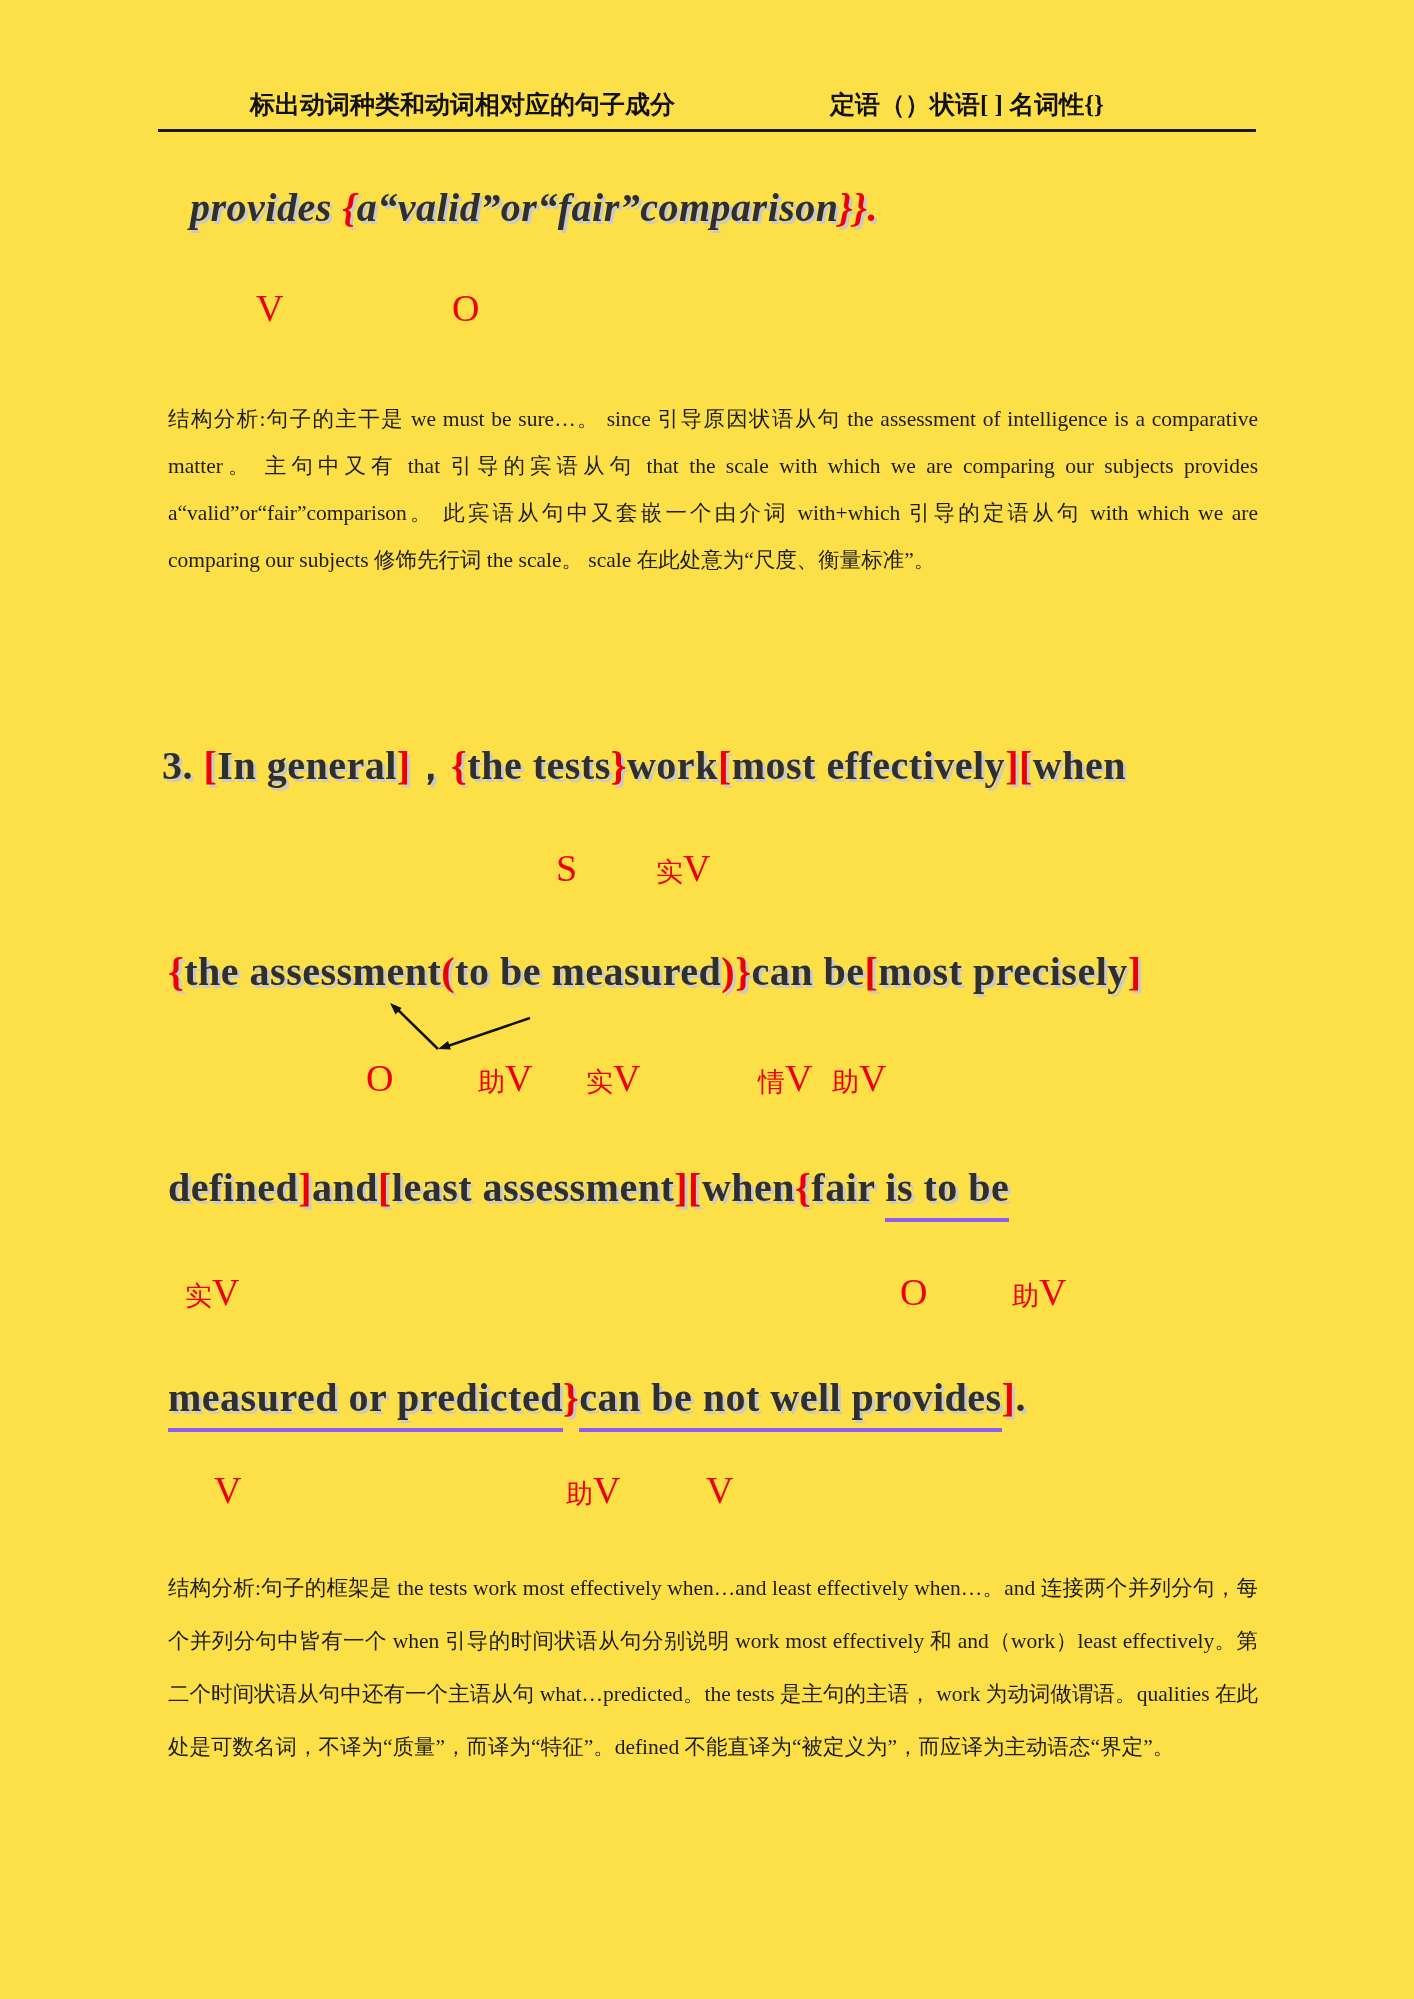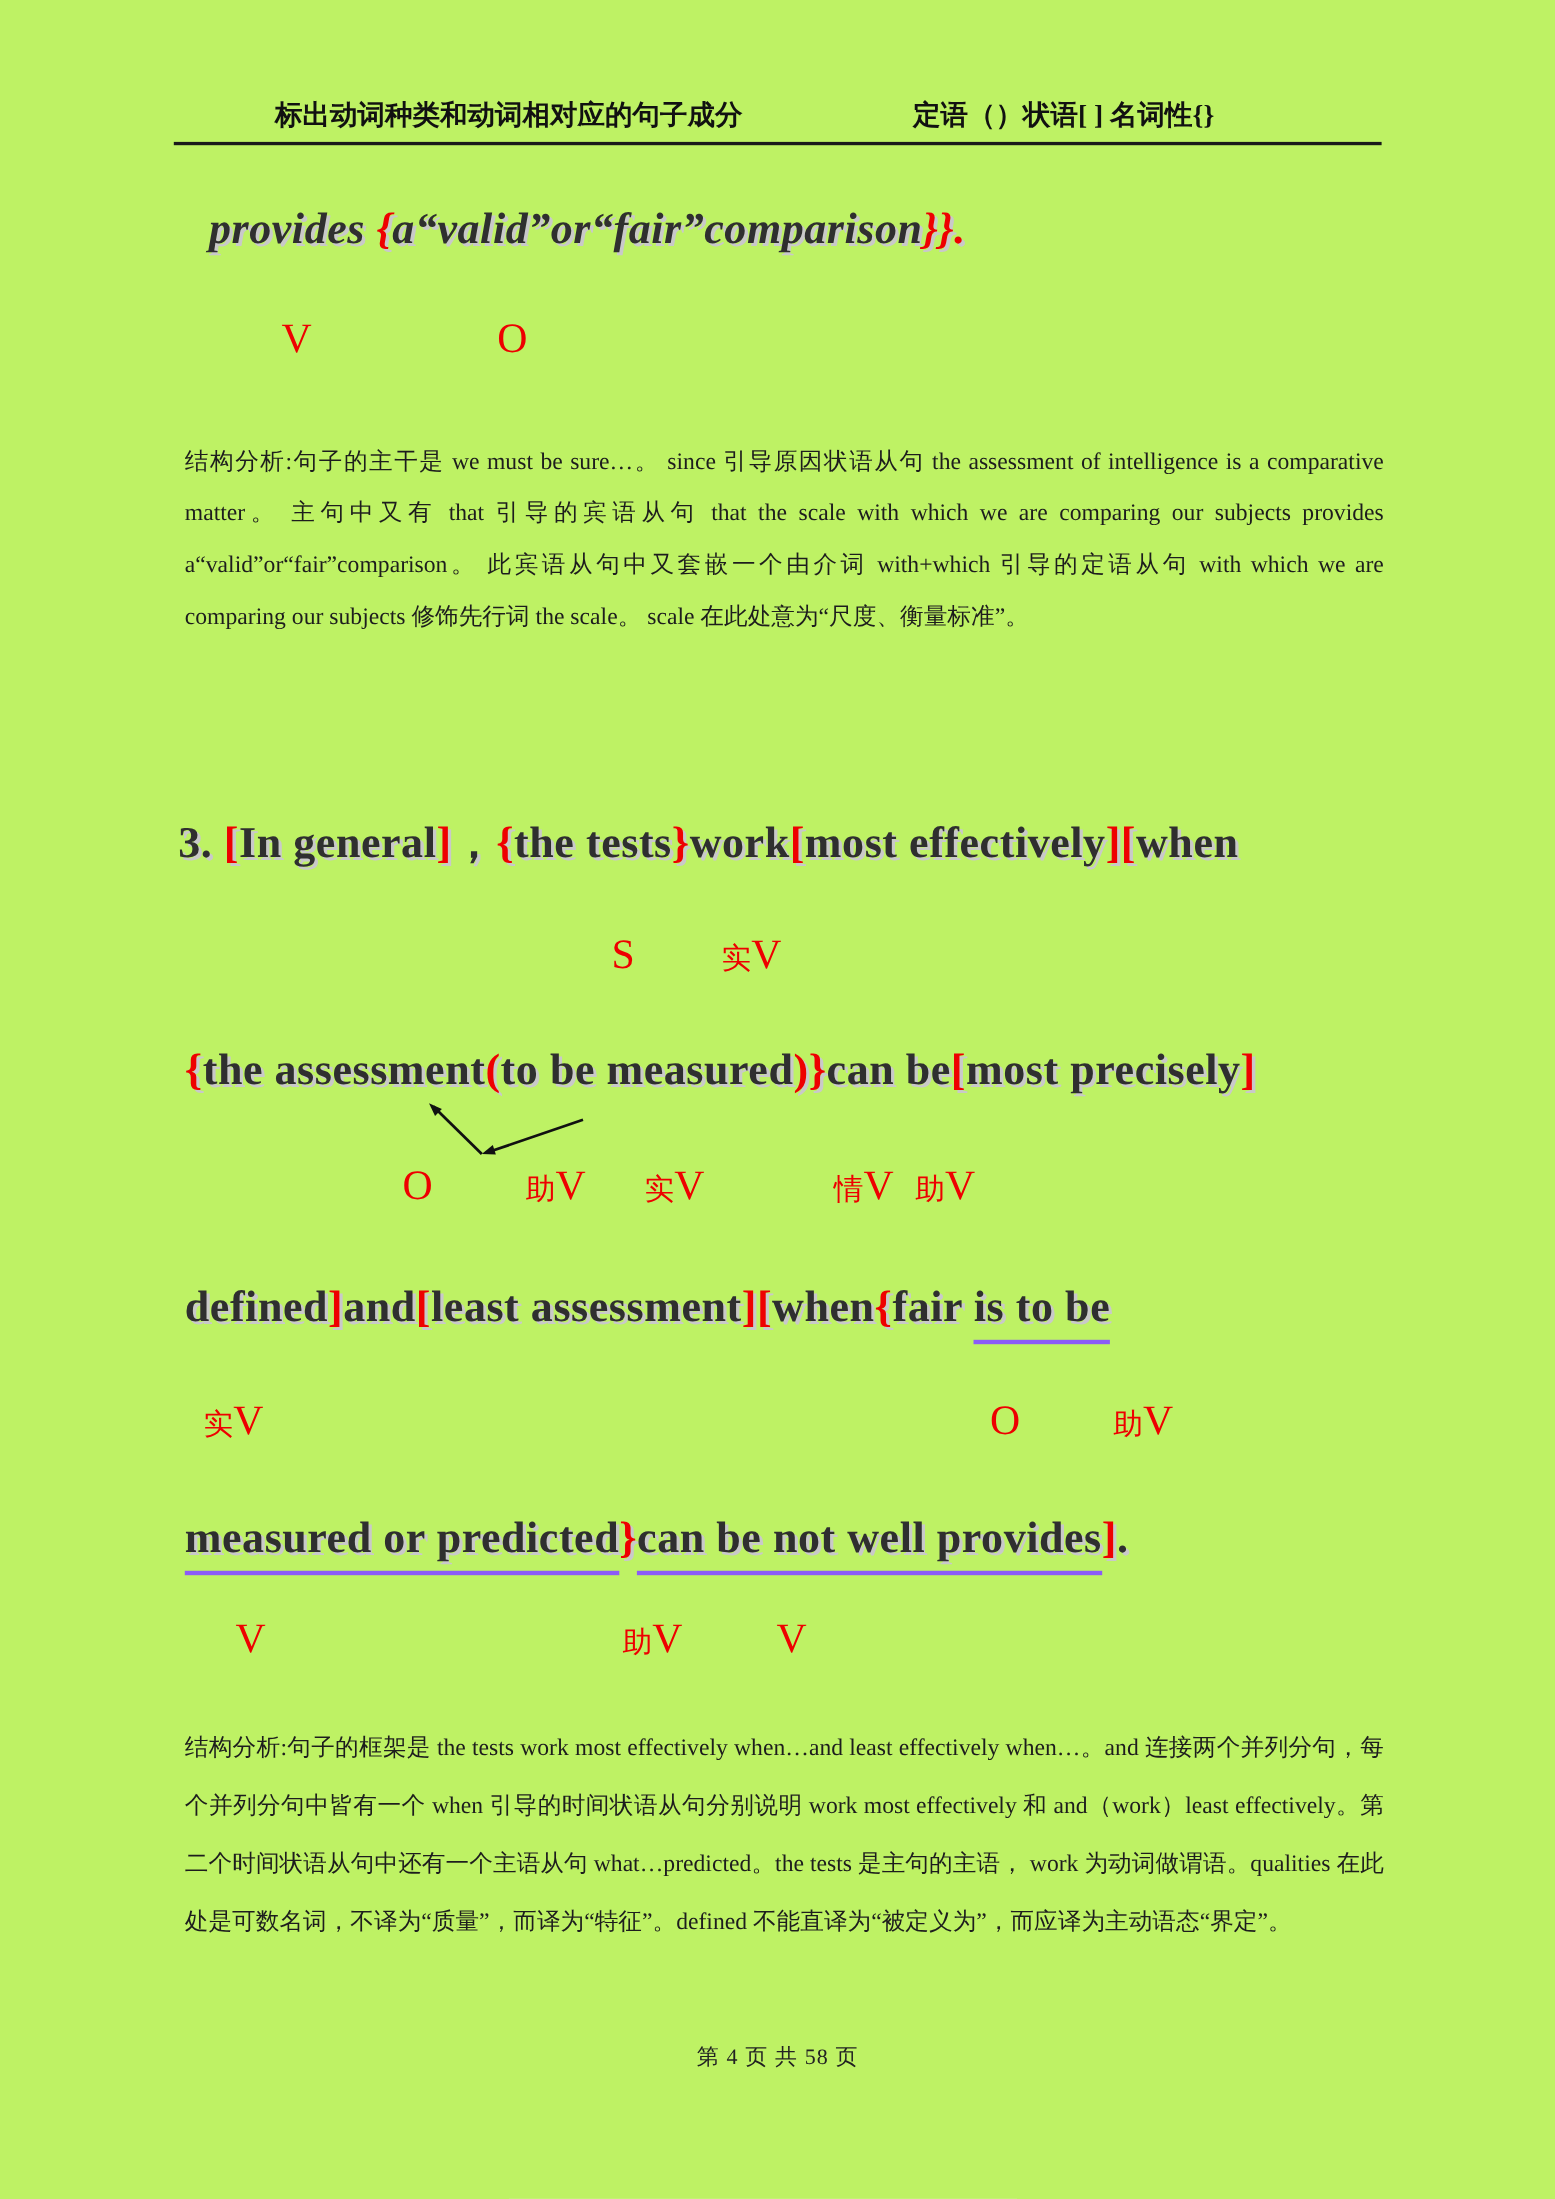--- a/index.html
+++ b/index.html
@@ -1,16 +1,16 @@
 <!DOCTYPE html>
 <html><head>
 <meta charset="utf-8">
 <style>
   html,body{margin:0;padding:0;background:#ffffff;}
-  .page{position:relative;width:1414px;height:1999px;background:#bef264;overflow:hidden;
+  .page{position:relative;width:1414px;height:1999px;background:#fde047;overflow:hidden;
         font-family:"Liberation Serif","DejaVu Serif",serif;color:#1c1c1c;}
 
   .hdr{position:absolute;top:88px;font-size:25px;font-weight:bold;color:#111;white-space:nowrap;}
   .hdr-left{left:250px;}
   .hdr-right{left:830px;}
   .hdr-rule{position:absolute;top:129px;left:158px;width:1098px;border-top:3px solid #1a1a1a;height:0;}
 
   .bigline{position:absolute;font-size:40px;font-weight:bold;color:#2f2f2f;white-space:nowrap;
            text-shadow:3px 3px 0 #c9c9c9;letter-spacing:0.5px;}
   .bigline .r{color:#ee0000;}
@@ -93,15 +93,14 @@
   </div>
 
   <div class="label-row" style="top:1468px;">
     <span class="glabel" style="left:214px;"><span class="cn"></span><span>V</span></span>
     <span class="glabel" style="left:566px;"><span class="cn">助</span><span>V</span></span>
     <span class="glabel" style="left:706px;"><span class="cn"></span><span>V</span></span>
   </div>
 
   <div class="para para-2" style="top:1562px;">结构分析:句子的框架是 the tests work most effectively when…and least effectively when…。and 连接两个并列分句，每个并列分句中皆有一个 when 引导的时间状语从句分别说明 work most effectively 和 and（work）least effectively。第二个时间状语从句中还有一个主语从句 what…predicted。the tests 是主句的主语， work 为动词做谓语。qualities 在此处是可数名词，不译为“质量”，而译为“特征”。defined 不能直译为“被定义为”，而应译为主动语态“界定”。</div>
 
-  <div class="footer">第 4 页 共 58 页</div>
 
 </div>
 
 </body></html>

